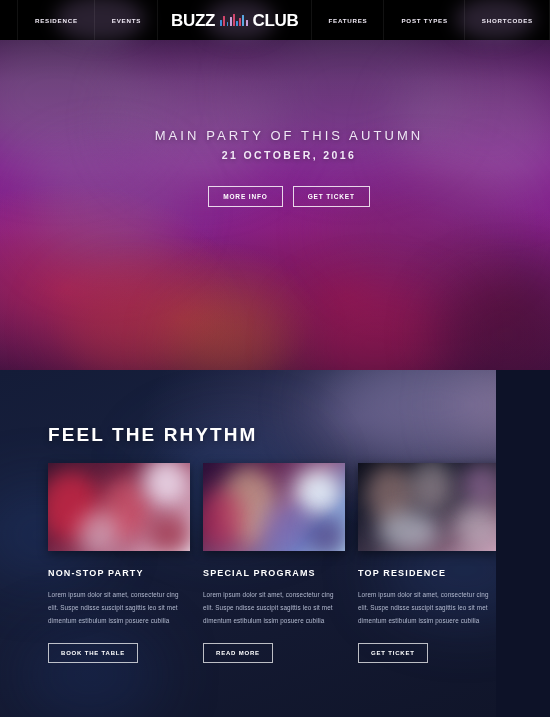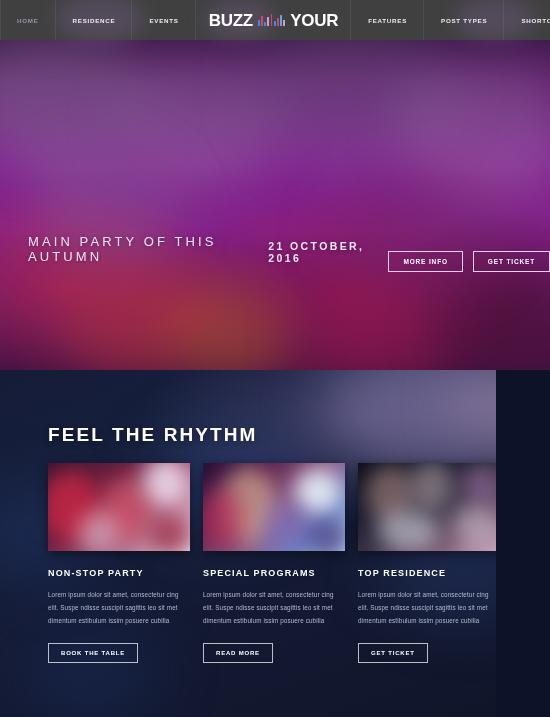--- a/index.html
+++ b/index.html
@@ -7,22 +7,22 @@
     width:550px; height:717px;
     background:#0d1228;
     font-family:"Liberation Sans", sans-serif;
     overflow:hidden;
   }
   .page { position:relative; width:550px; height:717px; overflow:hidden; }
 
   
   .navbar {
     position:absolute; top:0; left:0; width:550px; height:40px;
-    background:#404040;
-    display:flex; align-items:center; justify-content:flex-start;
+    background:#000000;
+    display:flex; align-items:center; justify-content:flex-end;
     z-index:40;
   }
   .nav-blotch {
     position:absolute; border-radius:50%;
     background:rgba(120,95,140,.35); filter:blur(9px); pointer-events:none;
   }
   .nav-inner { display:flex; align-items:center; height:40px; position:relative; z-index:2; }
   .nav-item {
     position:relative;
     font-size:6.2px; font-weight:bold; letter-spacing:.75px;
@@ -65,21 +65,21 @@
       radial-gradient(ellipse 180px 150px at 92% 84%, rgba(96,20,70,.8), rgba(96,20,70,0) 70%),
       linear-gradient(180deg, #3b2248 0%, #60216d 16%, #7e1f8d 40%, #8c2392 62%, #6f1c6e 82%, #4a1449 100%);
   }
   .hero-blob { position:absolute; border-radius:50%; filter:blur(26px); pointer-events:none; }
   .hero-shade {
     position:absolute; inset:0;
     background:linear-gradient(180deg, rgba(30,12,42,.55) 0%, rgba(40,14,56,.12) 22%, rgba(30,10,45,0) 45%, rgba(25,8,40,.25) 100%);
   }
   .hero-content {
     position:absolute; top:0; left:0; width:550px; height:370px;
-    display:flex; flex-direction:row; align-items:center;
+    display:flex; flex-direction:column; align-items:center;
     padding-top:128px; z-index:10;padding-left:28px;
   }
   .kicker {
     font-size:13px; font-weight:normal; letter-spacing:3.1px;
     color:#efe6f5; text-transform:uppercase;
     text-shadow:0 1px 4px rgba(0,0,0,.3);
   }
   .headline {
     margin-top:17px;
     font-size:42px; font-weight:bold; letter-spacing:6.5px;
@@ -189,21 +189,21 @@
           <i style="height:6px;background:#3f8fd8;"></i>
           <i style="height:10px;background:#d2466c;"></i>
           <i style="height:4px;background:#3f8fd8;"></i>
           <i style="height:9px;background:#c9a0d8;"></i>
           <i style="height:12px;background:#d2466c;"></i>
           <i style="height:5px;background:#3f8fd8;"></i>
           <i style="height:8px;background:#d2466c;"></i>
           <i style="height:11px;background:#5ca8e0;"></i>
           <i style="height:6px;background:#c9a0d8;"></i>
         </span>
-        <span class="logo-word">YOUR</span>
+        <span class="logo-word">CLUB</span>
       </div>
 
       <div class="nav-item">Features</div>
       <div class="nav-item">Post Types</div>
       <div class="nav-item">Shortcodes</div>
     </div>
   </div>
 
   <div class="features">
     <div class="feat-blob" style="width:230px;height:130px;left:320px;top:-30px;background:rgba(140,130,175,.45);"></div>

